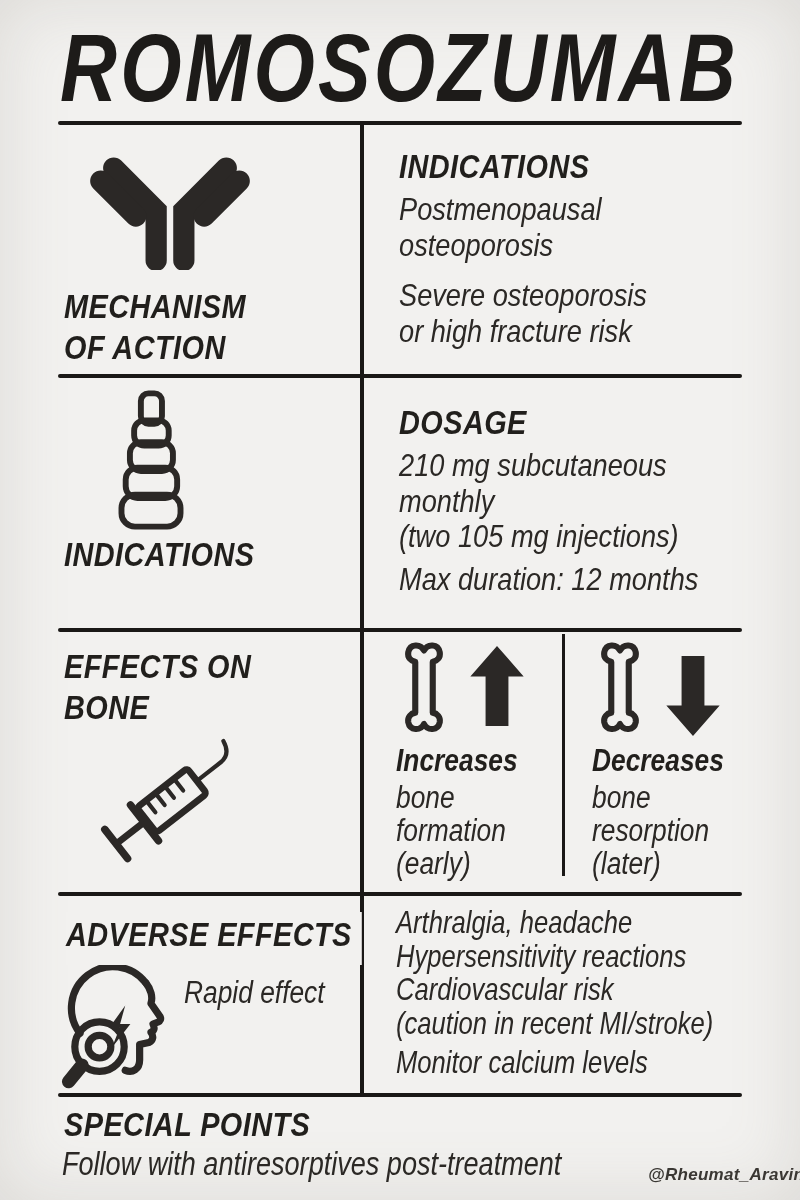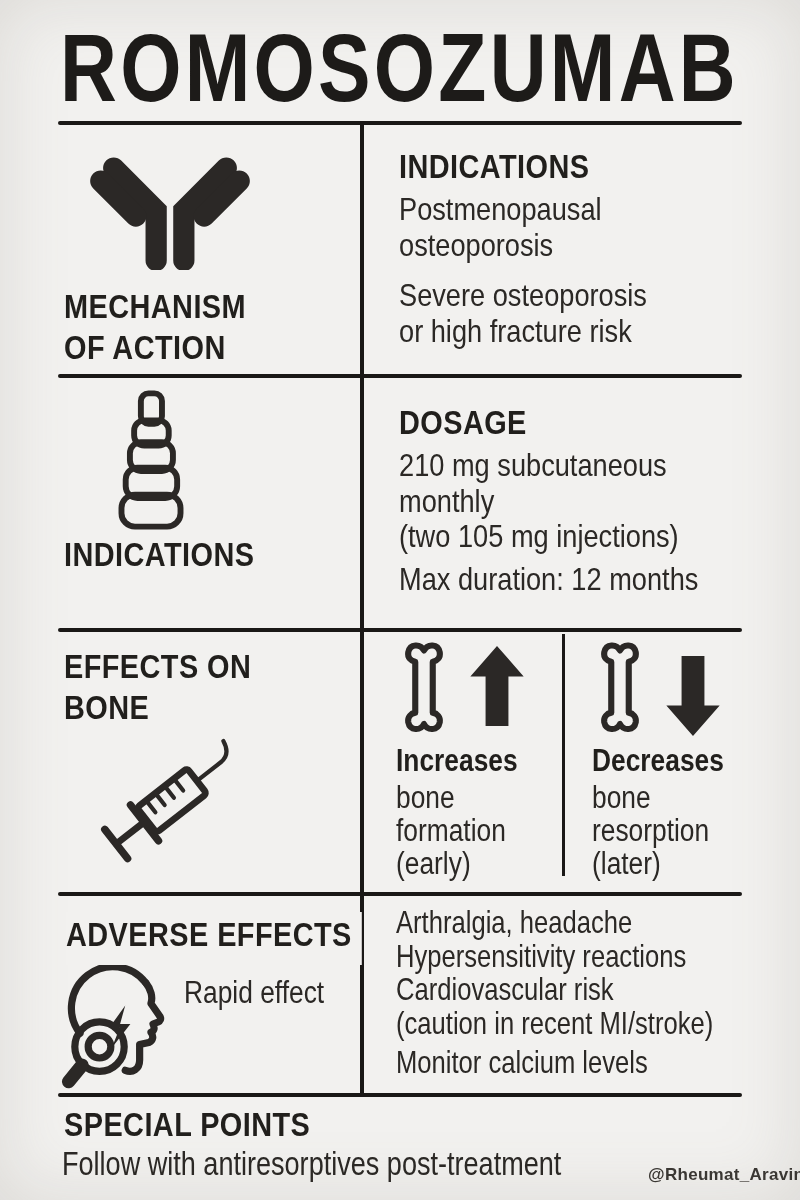--- a/index.html
+++ b/index.html
@@ -1,18 +1,18 @@
 <!DOCTYPE html>
 <html><head>
 <meta charset="utf-8">
 <style>
   html,body{margin:0;padding:0;}
   body{background:#d8d6d3;font-family:"Liberation Sans","DejaVu Sans",sans-serif;}
   .page{position:relative;width:800px;height:1200px;margin:0 auto;background:#f2f1ef;overflow:hidden;
-        box-shadow:inset 0 0 70px rgba(120,115,108,0.18);}
+        box-shadow:inset 0 0 70px rgba(120,115,108,0.18);font-style:italic;}
   .abs{position:absolute;}
   .title{font-weight:bold;font-size:96px;line-height:1;letter-spacing:4px;color:#1d1b19;
          transform:scaleX(0.82);transform-origin:0 0;white-space:nowrap;}
   .hd{font-weight:bold;color:#211f1c;transform-origin:0 0;white-space:pre-line;
       font-size:34px;line-height:41px;letter-spacing:0.5px;}
   .sx85{transform:scaleX(0.85);}
   .sx82{transform:scaleX(0.82);}
   .sx80{transform:scaleX(0.80);}
   .bd{color:#2b2825;transform-origin:0 0;white-space:pre-line;font-size:32px;line-height:35.5px;}
   .bd3{color:#2b2825;transform-origin:0 0;white-space:pre-line;font-size:31px;line-height:33px;}

